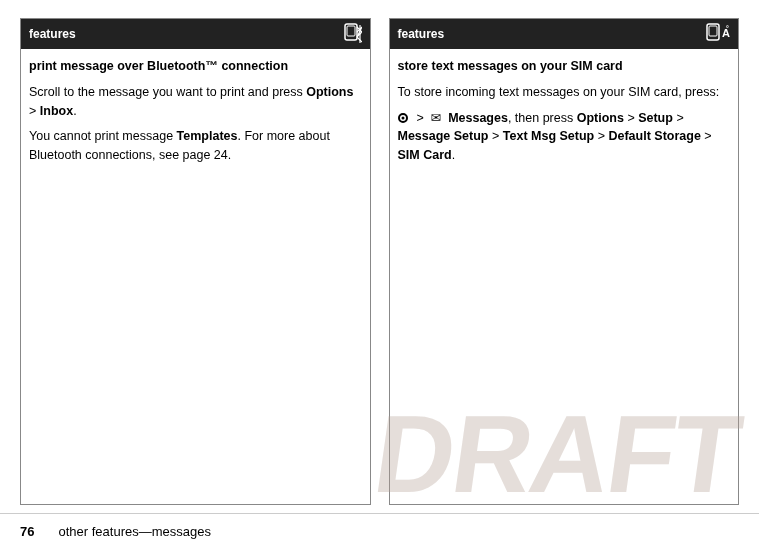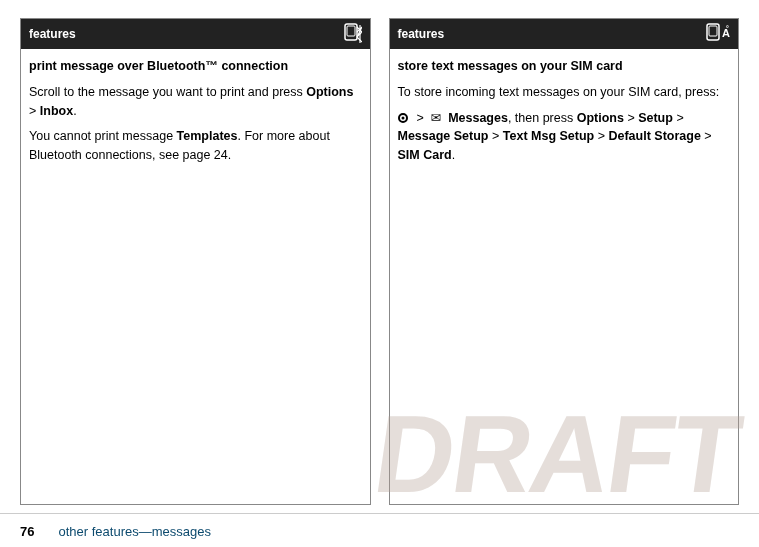--- a/index.html
+++ b/index.html
@@ -99,21 +99,21 @@
     }
 
     .footer-page {
       font-size: 13px;
       font-weight: bold;
       margin-right: 24px;
     }
 
     .footer-text {
       font-size: 13px;
-      color: #0c4a6e;
+      color: #000000;
     }
 
     
     .draft-watermark {
       position: absolute;
       bottom: 30px;
       right: 20px;
       font-size: 110px;
       font-weight: 900;
       color: rgba(180, 160, 150, 0.35);

